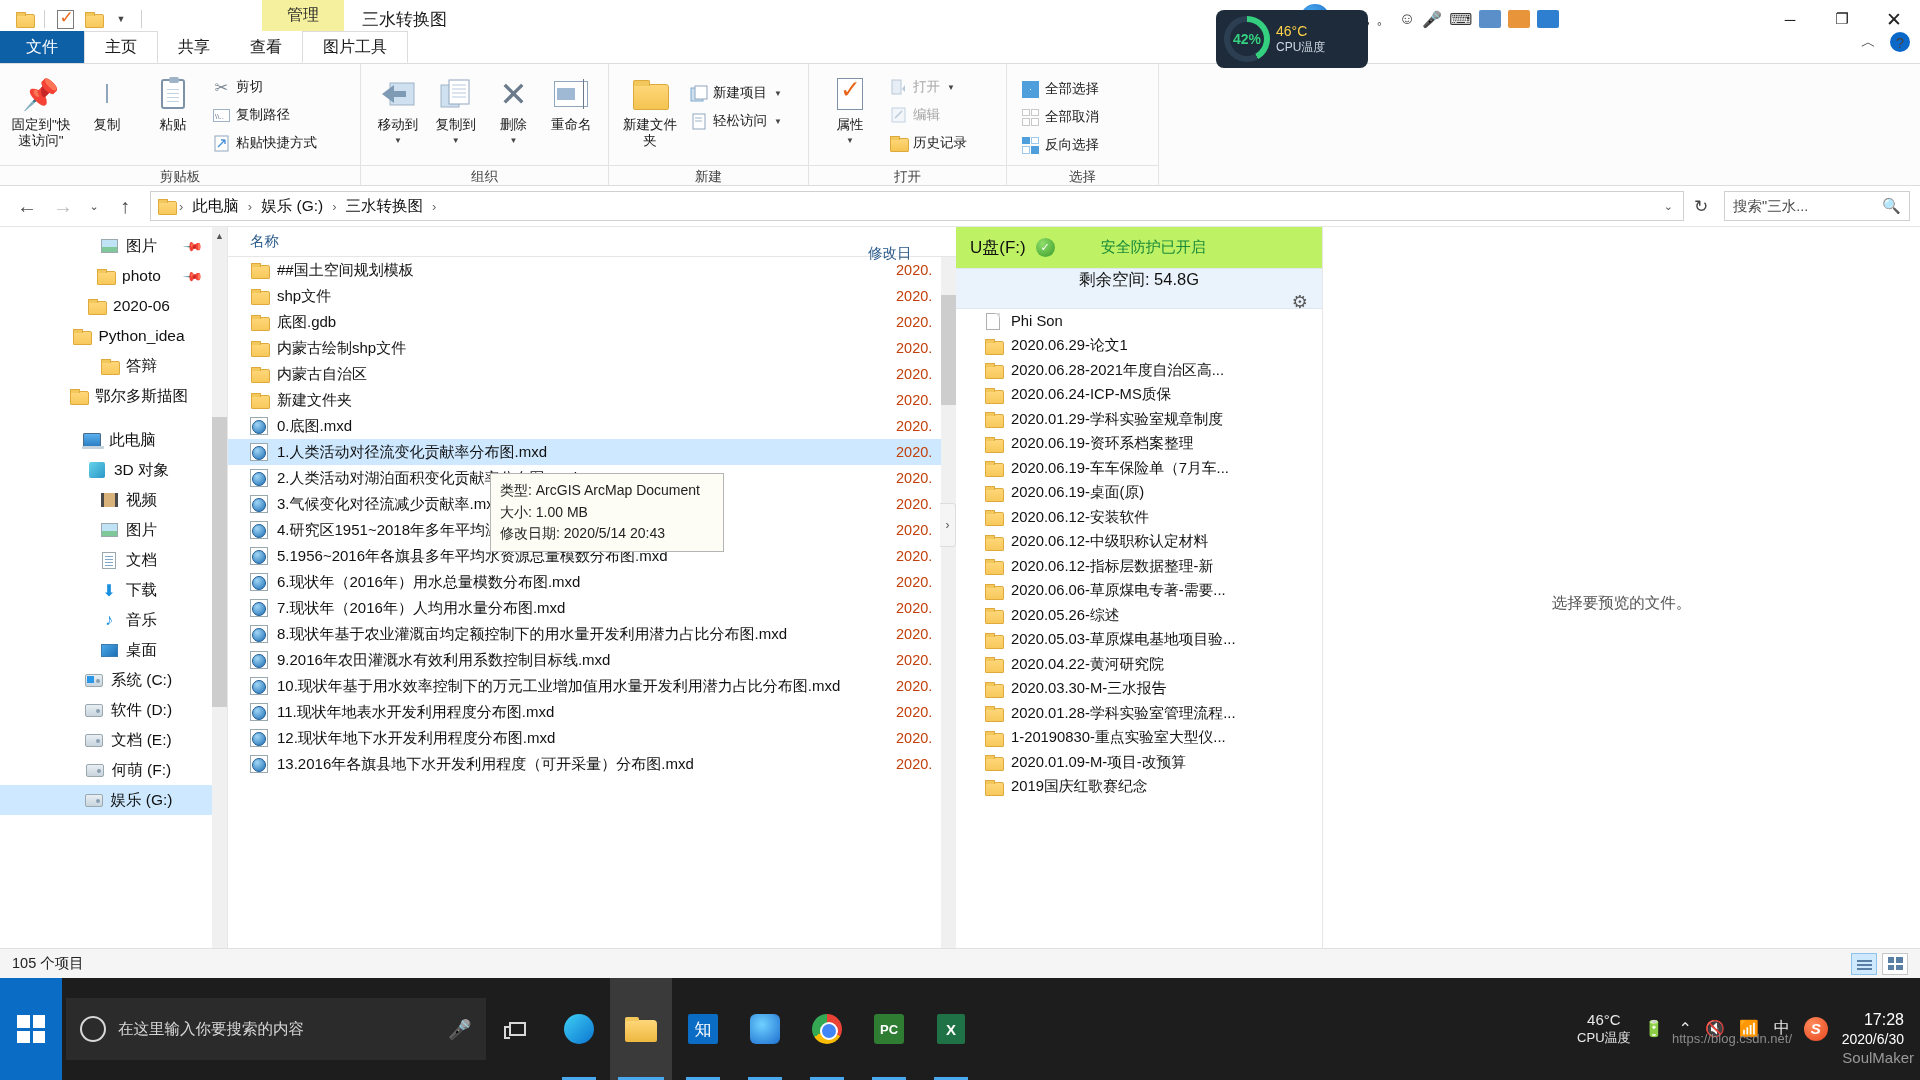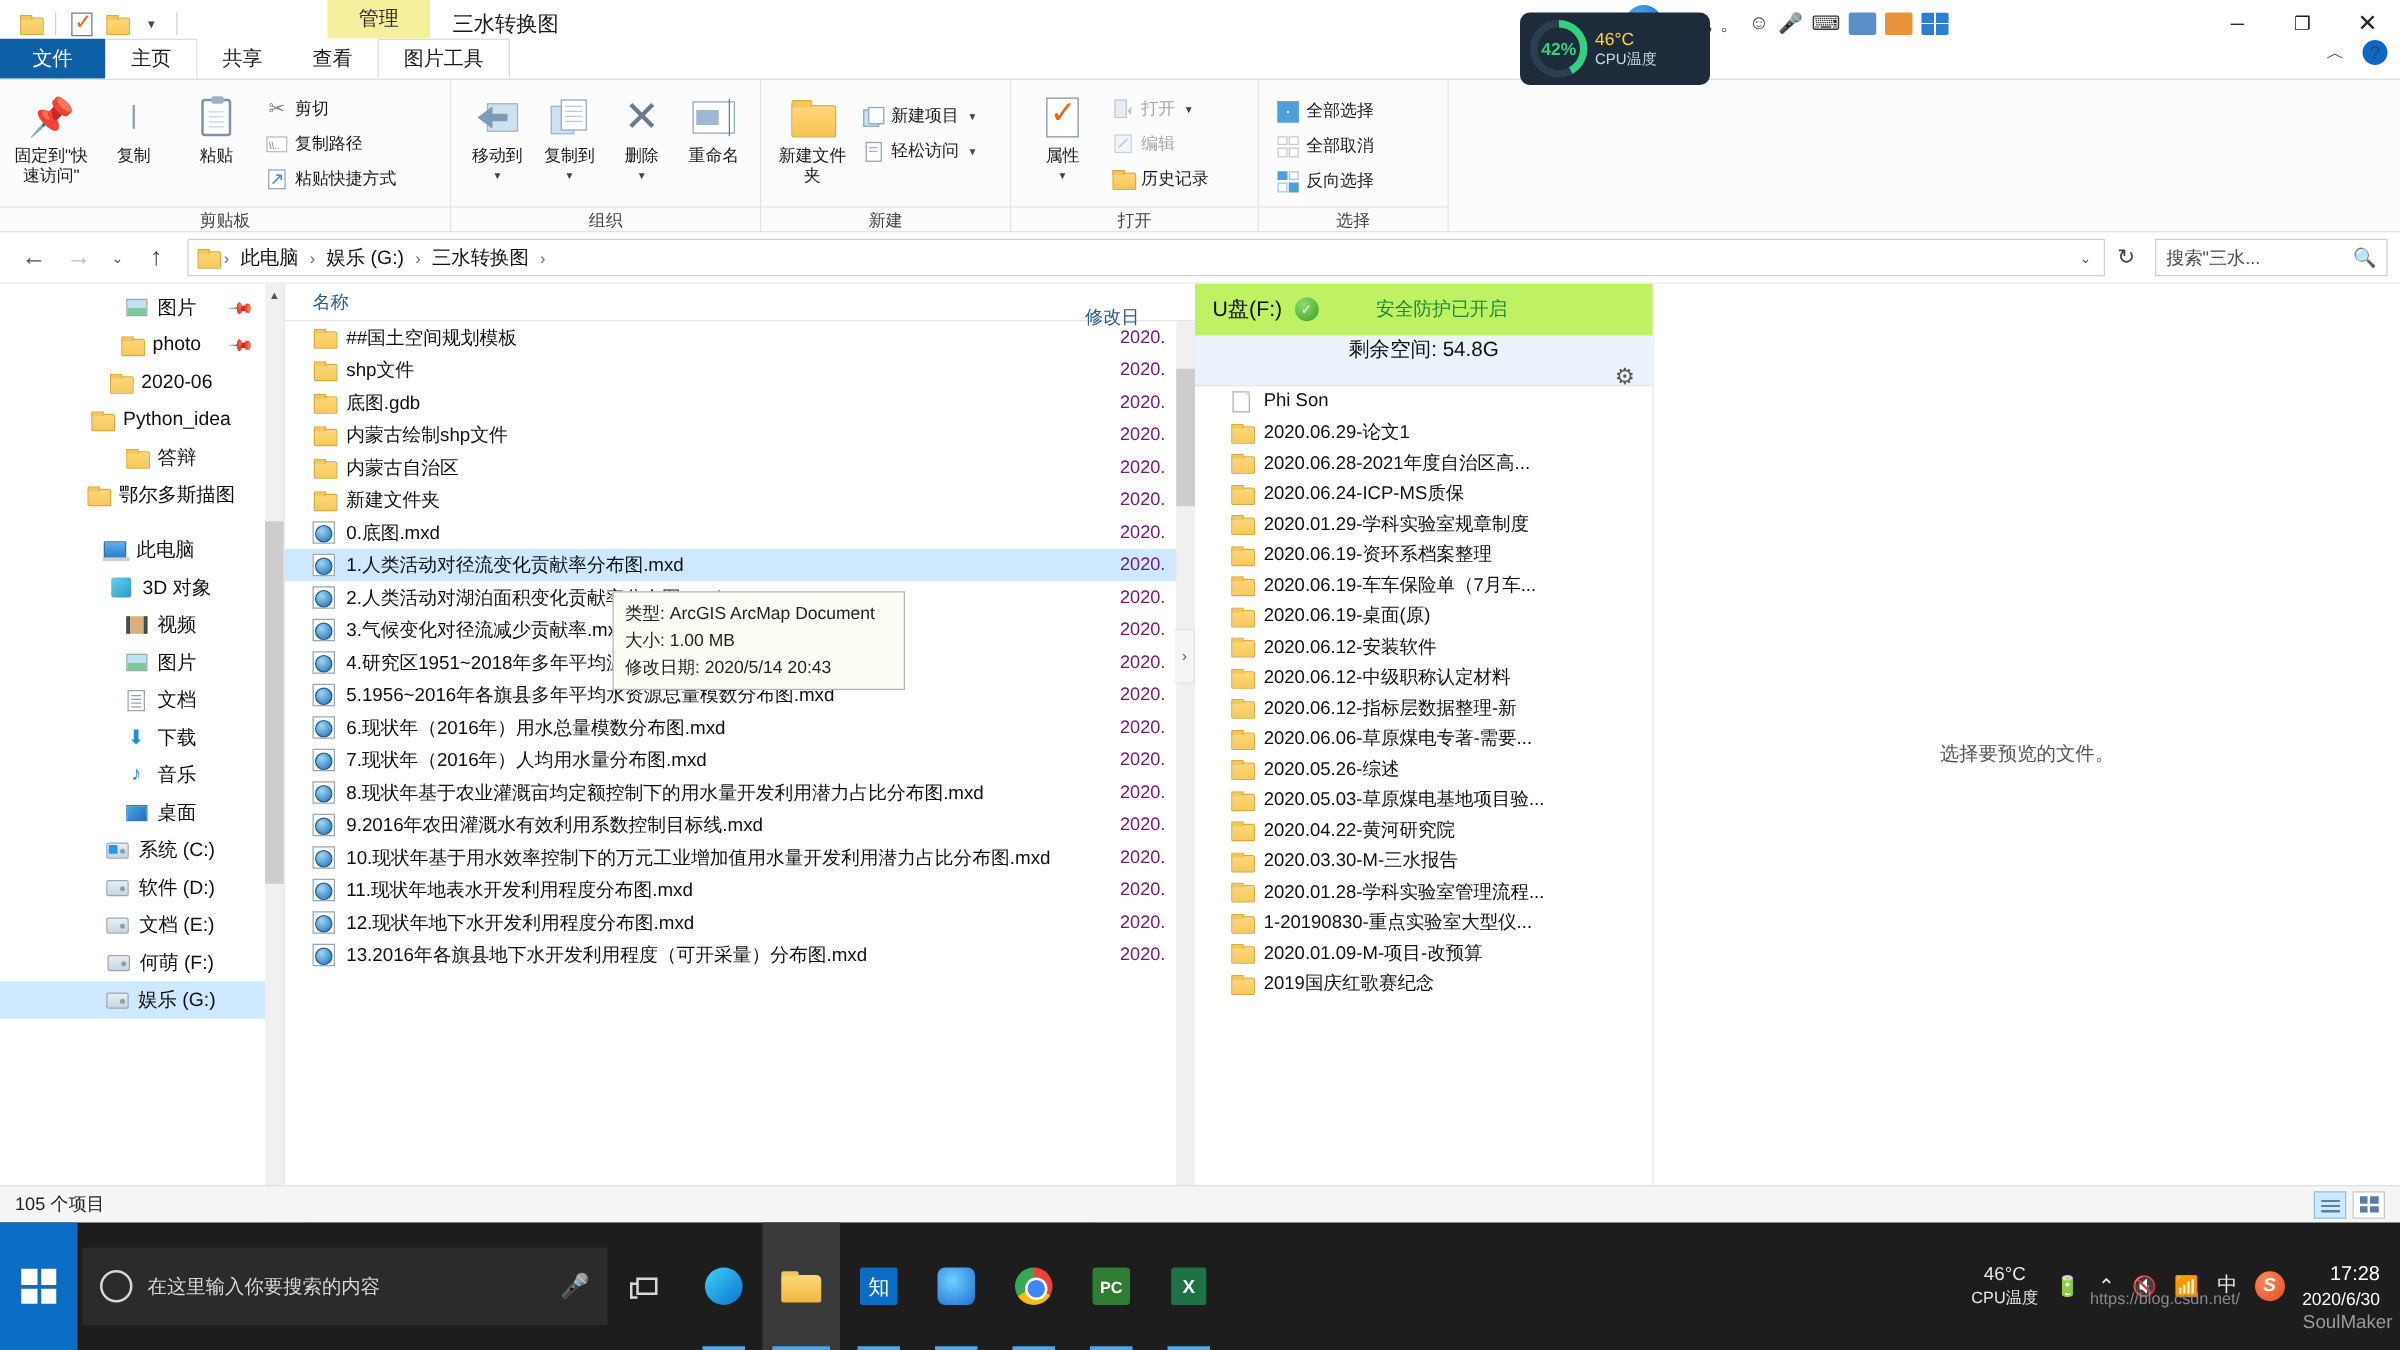--- a/index.html
+++ b/index.html
@@ -291,21 +291,21 @@
     height: 30px; display: flex; align-items: center; border-bottom: 1px solid #e6e6e6;
     font-size: 14.5px; color: #2a5a8a;
   }
   .fl-col-name { padding-left: 22px; width: 640px; }
   .fl-col-date { width: 88px; margin-top: 23px; }
   .fl-row {
     height: 26px; display: flex; align-items: center; gap: 9px; padding-left: 22px;
     font-size: 15px; color: #111; position: relative;
   }
   .fl-row.selected { background: #cde8ff; }
-  .fl-date { position: absolute; left: 668px; font-size: 14.5px; color: #701a75; }
+  .fl-date { position: absolute; left: 668px; font-size: 14.5px; color: #c2410c; }
   .mxd-ico {
     width: 18px; height: 18px; background: #fff; border: 1px solid #9aa8b0; position: relative; flex: none;
   }
   .mxd-ico::after {
     content: ""; position: absolute; left: 1px; top: 2px; width: 12px; height: 12px; border-radius: 50%;
     background: radial-gradient(circle at 35% 30%, #9fd6f5, #1f6fb5); border: 1px solid #1a5a96;
   }
   .fl-scroll { position: absolute; right: 0; top: 30px; width: 15px; height: 692px; background: #f0f0f0; }
   .fl-thumb { position: absolute; right: 0; top: 38px; width: 15px; height: 110px; background: #cdcdcd; }
   .fl-hscroll {

